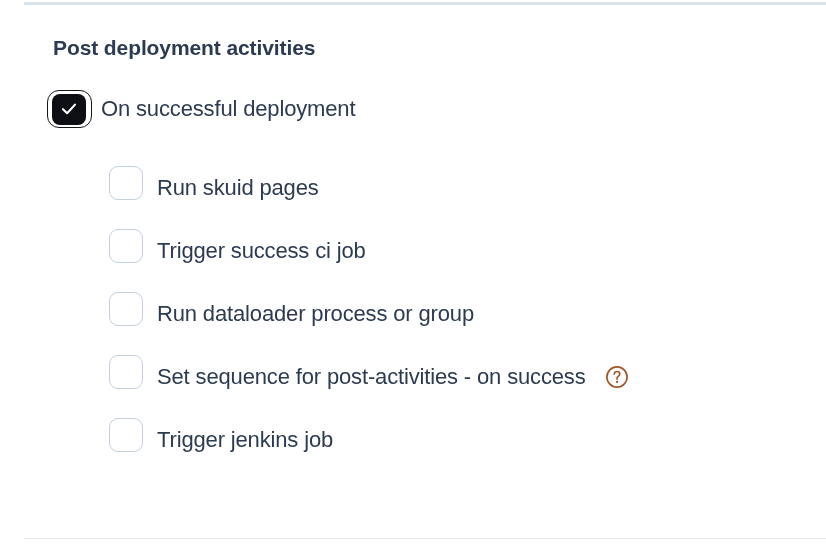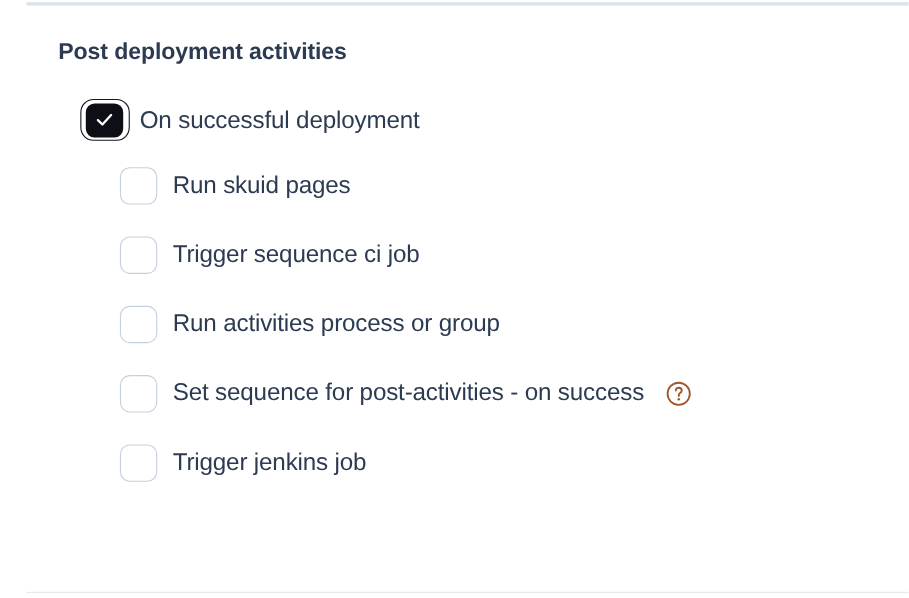--- a/index.html
+++ b/index.html
@@ -66,26 +66,27 @@
     margin-top: 23px;
   }
 
   .row {
     display: flex;
     align-items: center;
     height: 63px;
   }
 
   .row.root {
-    padding-left: 76px;
+    padding-left: 50px;
     height: 56px;
   }
 
   .row.child {
     padding-left: 109px;
+    align-items: flex-end;
   }
 
   
   .cb {
     width: 34px;
     height: 34px;
     min-width: 34px;
     border: 1.6px solid #c5d0de;
     border-radius: 9px;
     background: #ffffff;
@@ -174,27 +175,27 @@
         <span class="label">On successful deployment</span>
       </div>
 
       <div class="row child">
         <span class="cb"></span>
         <span class="label">Run skuid pages</span>
       </div>
 
       <div class="row child">
         <span class="cb"></span>
-        <span class="label">Trigger sequence ci job</span>
-      </div>
-
-
-      <div class="row child">
-        <span class="cb"></span>
-        <span class="label">Run activities process or group</span>
+        <span class="label">Trigger success ci job</span>
+      </div>
+
+
+      <div class="row child">
+        <span class="cb"></span>
+        <span class="label">Run dataloader process or group</span>
       </div>
 
       <div class="row child">
         <span class="cb"></span>
         <span class="label">Set sequence for post-activities - on success</span>
         <span class="help-icon">
           <svg width="24" height="24" viewBox="0 0 24 24">
             <circle cx="12" cy="12" r="10.1" fill="none" stroke="#a1572a" stroke-width="1.7"></circle>
             <path d="M9.3 9.1 C9.3 7.4 10.5 6.5 12.05 6.5 C13.6 6.5 14.75 7.45 14.75 8.95 C14.75 10.3 13.9 10.95 13.0 11.6 C12.3 12.1 12.05 12.6 12.05 13.55 L12.05 14.1" fill="none" stroke="#a1572a" stroke-width="1.7" stroke-linecap="round" stroke-linejoin="round"></path>
             <circle cx="12.05" cy="16.9" r="1.15" fill="#a1572a"></circle>

